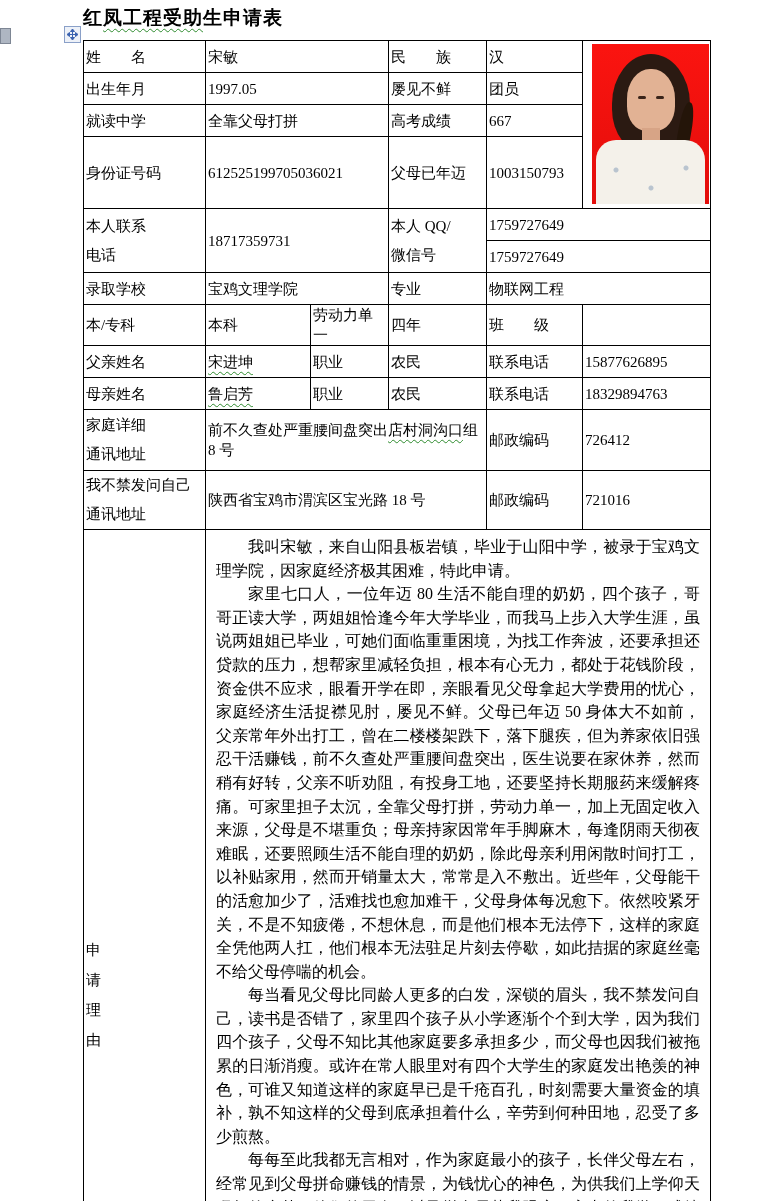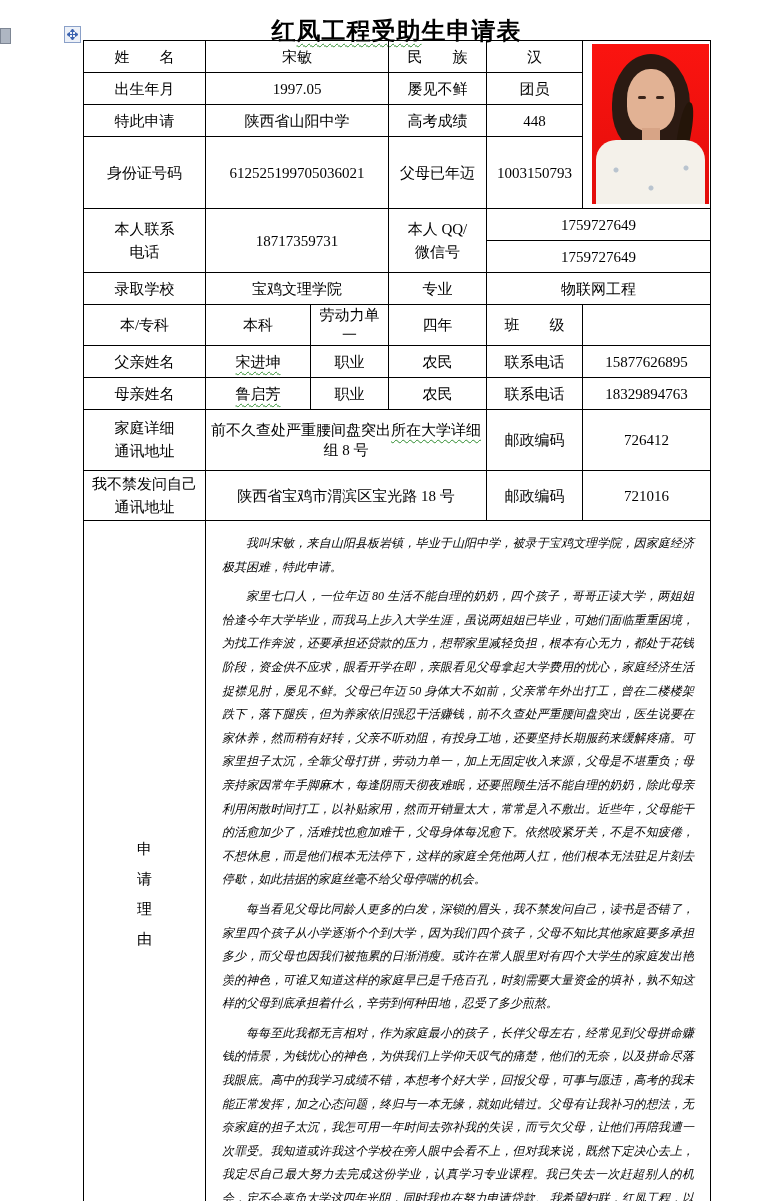--- a/index.html
+++ b/index.html
@@ -2,22 +2,22 @@
 <html><head>
 <meta charset="utf-8">
 <style>
   html,body { margin:0; padding:0; background:#ffffff; }
   .page {
     position:relative; width:765px; height:1201px; background:#ffffff;
     font-family:"Liberation Serif","DejaVu Serif",serif; color:#000;
     overflow:hidden;
   }
   .doc-title {
-    position:absolute; left:83px; top:15px; width:627px;
-    text-align:center; font-size:24px; font-weight:bold; margin:0;
+    position:absolute; left:83px; top:5px; width:627px;
+    text-align:left; font-size:19px; font-weight:bold; margin:0;
     letter-spacing:1px;
   }
   .squiggle {
     text-decoration:underline; text-decoration-style:wavy;
     text-decoration-color:#2e8b2e; text-decoration-thickness:1px;
     text-underline-offset:4px;
   }
   .edge-artifact {
     position:absolute; left:0; top:28px; width:9px; height:14px;
     background:#aeb6c2; border:1px solid #7d8694;
@@ -25,27 +25,27 @@
   .move-handle {
     position:absolute; left:64px; top:26px; width:15px; height:15px;
     background:#edf1f8; border:1px solid #8aa0c8;
     display:flex; align-items:center; justify-content:center; cursor:move;
   }
   table.form {
     position:absolute; left:83px; top:40px; width:627px;
     border-collapse:collapse; table-layout:fixed;
   }
   td {
-    border:1px solid #000; text-align:center; vertical-align:middle;
+    border:1px solid #000; vertical-align:middle;
     font-size:15px; padding:0 2px; overflow:hidden; line-height:20px;
   }
-  .ml { white-space:pre-line; line-height:23px; }
+  .ml { white-space:pre-line; line-height:29px; }
   .v-label { white-space:pre-line; line-height:30px; font-size:15px; }
   .essay-cell { vertical-align:top; text-align:justify; padding:5px 10px 4px 10px; }
-  .essay-cell p { margin:6px; text-indent:2em; font-size:12px; line-height:23.6px;font-style:italic; }
+  .essay-cell p { margin:0; text-indent:2em; font-size:16px; line-height:23.6px; }
   
   .photo {
     position:relative; width:117px; height:160px; margin:3px 0 2px 9px;
     background:linear-gradient(#fb1410,#e30d0b); overflow:hidden;
   }
   .photo .hair {
     position:absolute; left:20px; top:10px; width:78px; height:100px;
     background:#2b1a12; border-radius:50% 50% 45% 45%;
   }
   .photo .tail {
@@ -123,24 +123,24 @@
     </tr>
 
     <tr style="height:32px">
       <td>出生年月</td>
       <td colspan="2">1997.05</td>
       <td>屡见不鲜</td>
       <td>团员</td>
     </tr>
 
     <tr style="height:32px">
-      <td>特此申请</td>
-      <td colspan="2">陕西省山阳中学</td>
+      <td>就读中学</td>
+      <td colspan="2">全靠父母打拼</td>
       <td>高考成绩</td>
-      <td>448</td>
+      <td>667</td>
     </tr>
 
     <tr style="height:72px">
       <td>身份证号码</td>
       <td colspan="2">612525199705036021</td>
       <td>父母已年迈</td>
       <td>1003150793</td>
     </tr>
 
     <tr style="height:32px">
@@ -185,21 +185,21 @@
       <td><span class="squiggle">鲁启芳</span></td>
       <td>职业</td>
       <td>农民</td>
       <td>联系电话</td>
       <td>18329894763</td>
     </tr>
 
     <tr style="height:61px">
       <td class="ml">家庭详细
 通讯地址</td>
-      <td colspan="3"><span>前不久查处严重腰间盘突出</span><span class="squiggle">所在大学详细</span><span>组 8 号</span></td>
+      <td colspan="3"><span>前不久查处严重腰间盘突出</span><span class="squiggle">店村洞沟口</span><span>组 8 号</span></td>
       <td>邮政编码</td>
       <td>726412</td>
     </tr>
 
     <tr style="height:50px">
       <td class="ml">我不禁发问自己
 通讯地址</td>
       <td colspan="3">陕西省宝鸡市渭滨区宝光路 18 号</td>
       <td>邮政编码</td>
       <td>721016</td>

